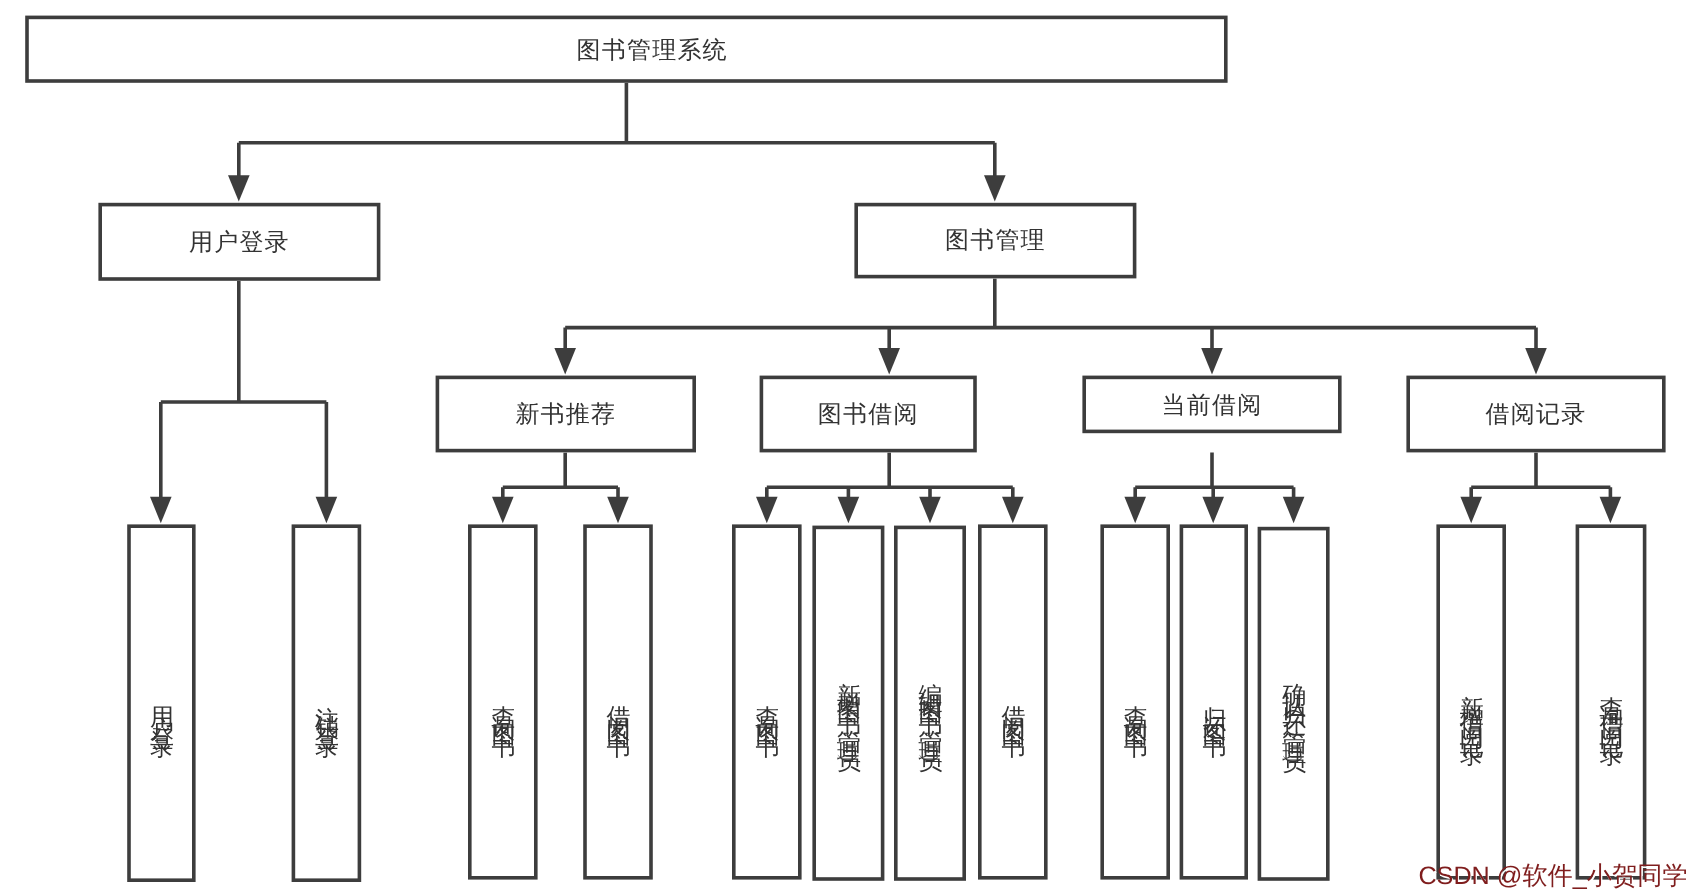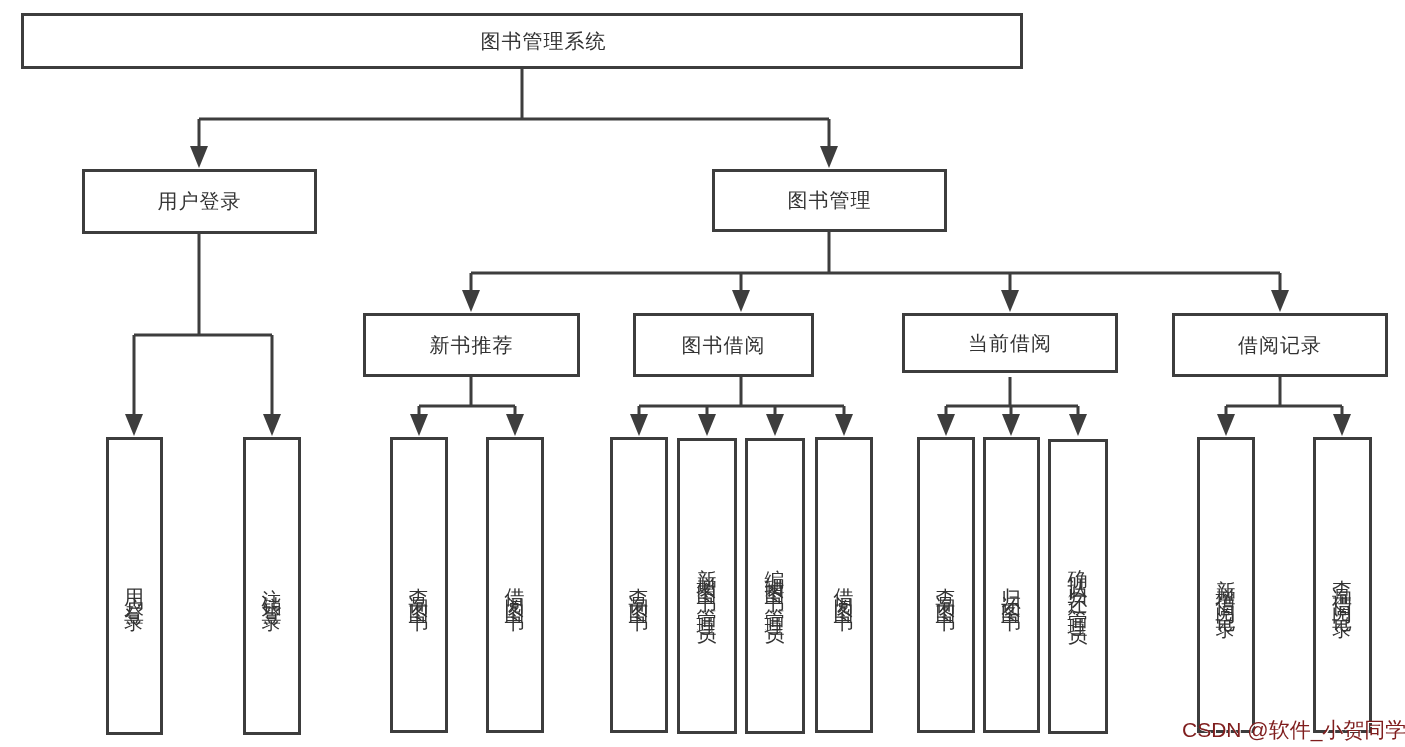--- a/index.html
+++ b/index.html
@@ -104,21 +104,21 @@
     </g>
   </svg>
 
   <div class="node" style="left:21px; top:13px; width:1002px; height:56px;padding-left:43px;">图书管理系统</div>
 
   <div class="node" style="left:82px; top:169px; width:235px; height:65px;">用户登录</div>
   <div class="node" style="left:712px; top:169px; width:235px; height:63px;">图书管理</div>
 
   <div class="node" style="left:363px; top:313px; width:217px; height:64px;">新书推荐</div>
   <div class="node" style="left:633px; top:313px; width:181px; height:64px;">图书借阅</div>
-  <div class="node" style="left:902px; top:313px; width:216px; height:60px;">当前借阅</div>
+  <div class="node" style="left:902px; top:313px; width:216px; height:48px;">当前借阅</div>
   <div class="node" style="left:1172px; top:313px; width:216px; height:64px;">借阅记录</div>
 
   <div class="node tall" style="left:106px; top:437px; width:57px; height:298px;">用户登录</div>
   <div class="node tall" style="left:243px; top:437px; width:58px; height:298px;">注销登录</div>
 
   <div class="node tall" style="left:390px; top:437px; width:58px; height:296px;">查询图书</div>
   <div class="node tall" style="left:486px; top:437px; width:58px; height:296px;">借阅图书</div>
 
   <div class="node tall" style="left:610px; top:437px; width:58px; height:296px;">查询图书</div>
   <div class="node tall" style="left:677px; top:438px; width:60px; height:296px;">新增图书（管理员）</div>

